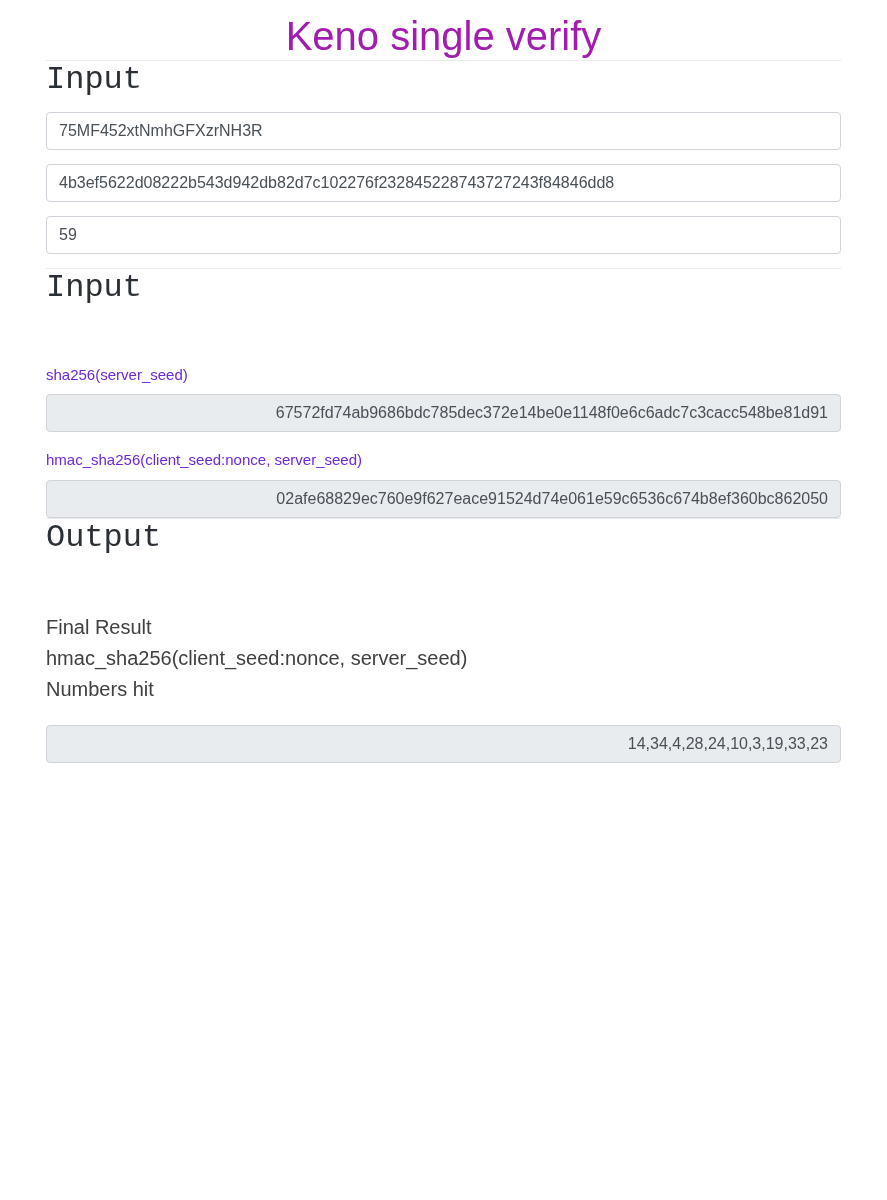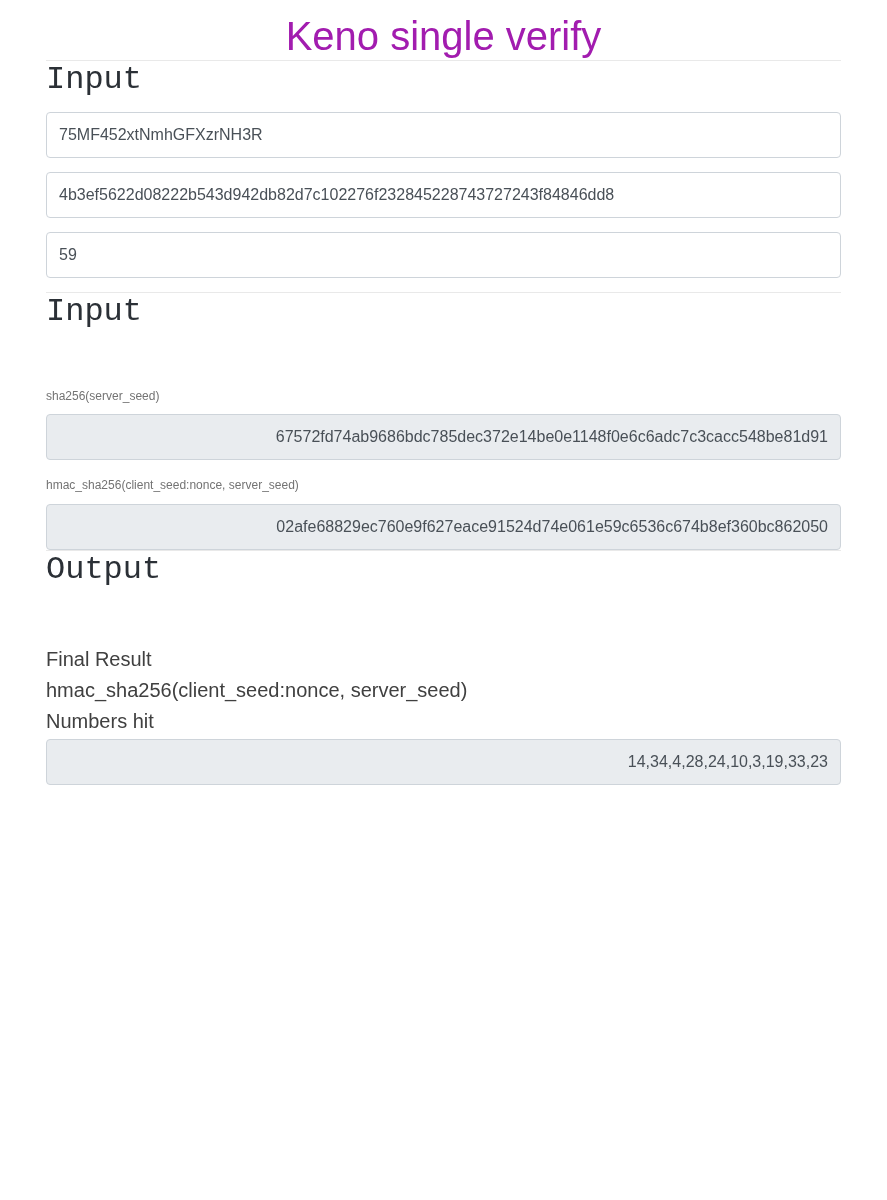--- a/index.html
+++ b/index.html
@@ -45,51 +45,51 @@
     margin: 0;
     font-family: Liberation Mono, monospace;
   }
   .heading-input   { margin-top: 64px; }
   .heading-output  { margin-top: 68px; }
   .heading-results { margin-top: 70px; }
   .input-group { margin-top: 13px; }
   .field {
     display: block;
     width: 100%;
-    height: 46px;
+    height: 38px;
     padding: 6px 12px;
     font-family: "Liberation Sans", "DejaVu Sans", sans-serif;
     font-size: 16px;
     line-height: 1.5;
     color: #495057;
     background-color: #ffffff;
     border: 1px solid #ced4da;
     border-radius: 4px;
     outline: none;
   }
   .input-group .field { margin-bottom: 14px; }
   .field.readonly {
     background-color: #e9ecef;
     text-align: right;
   }
   .out-label {
-    font-size: 12px;
+    font-size: 15px;
     line-height: 1.3;
-    color: #737373;
+    color: #6d28d9;
     margin-top: 57px;
   }
   .out-label + .field { margin-top: 10px; }
   .out-label.second { margin-top: 18px; }
   .results-lines {
     margin-top: 55px;
     font-size: 20px;
     line-height: 31px;
     color: #404040;
   }
-  .results-field { margin-top: 2px; }
+  .results-field { margin-top: 20px; }
 </style>
 </head>
 <body>
 
 <div class="page">
   <div class="container">
 
     <h1 class="page-title">Keno single verify</h1>
 
     <hr class="divider hr-1">

